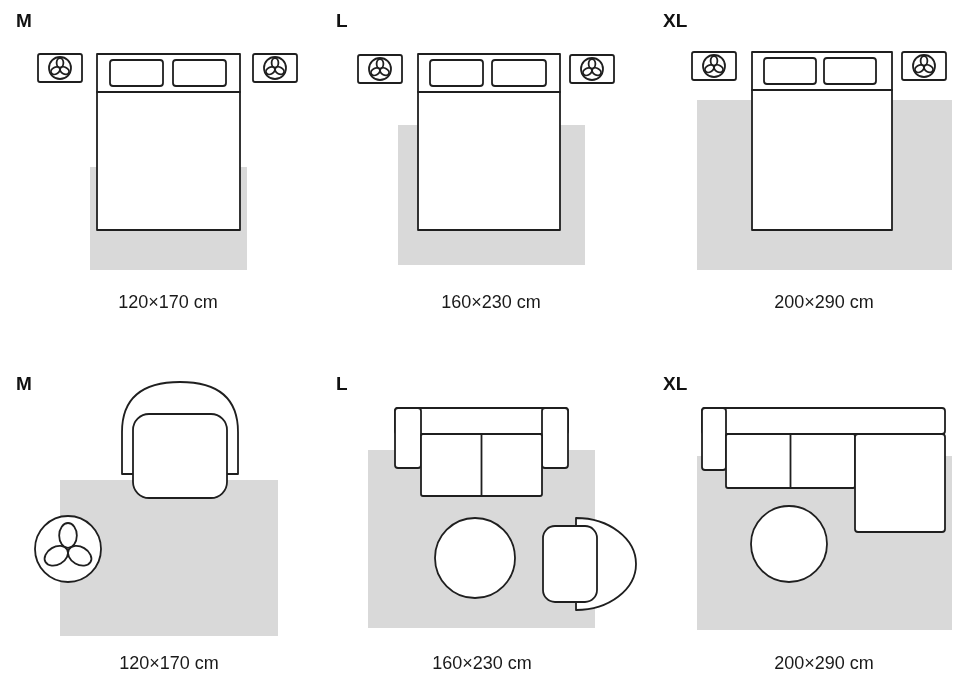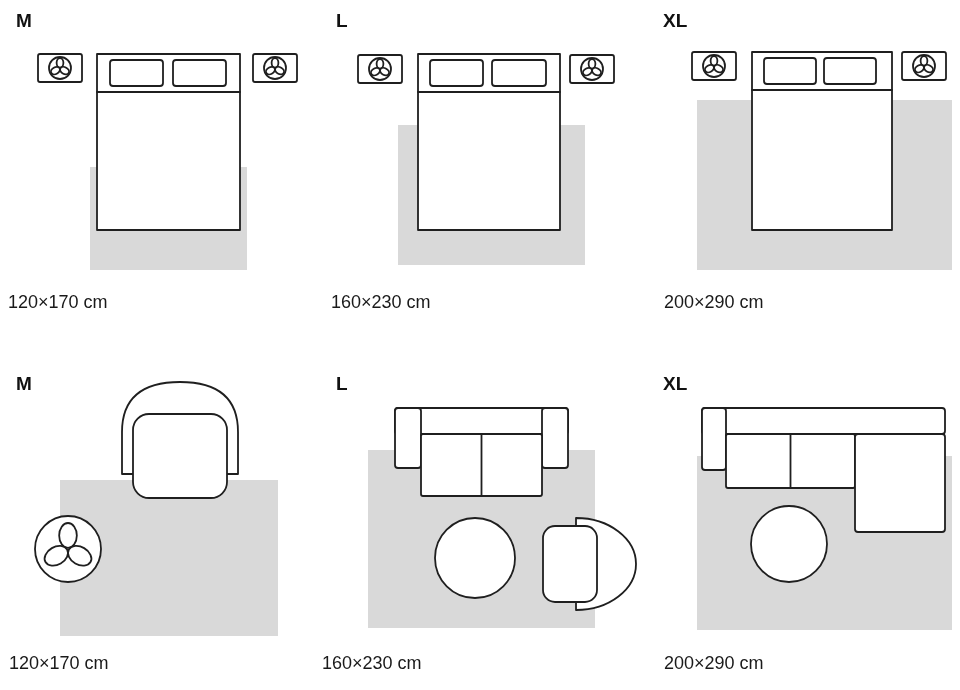--- a/index.html
+++ b/index.html
@@ -17,21 +17,21 @@
   .size-label{
     position:absolute;left:16px;font-weight:bold;font-size:19px;line-height:1;
     color:var(--text,#111);
   }
   #row-bedroom .size-label{top:11px;}
   #row-living  .size-label{top:24px;}
   .illus{position:absolute;left:0;display:block;}
   #row-bedroom .illus{top:40px;}
   #row-living  .illus{top:26px;}
   .caption{
-    position:absolute;left:0;width:320px;text-align:left;
+    position:absolute;left:0;width:320px;text-align:center;
     font-size:18px;color:#1a1a1a;transform:translateX(var(--cx,0px));
   }
   #row-bedroom .caption{top:292px;}
   #row-living  .caption{top:303px;}
   
   .rug{fill:var(--rug,#d9d9d9);stroke:none;}
   .furn{fill:var(--furniture-fill,#ffffff);stroke:var(--outline,#1f1f1f);
         stroke-width:1.8;stroke-linejoin:round;}
   .line{fill:none;stroke:var(--outline,#1f1f1f);stroke-width:1.8;
         stroke-linecap:round;stroke-linejoin:round;}

